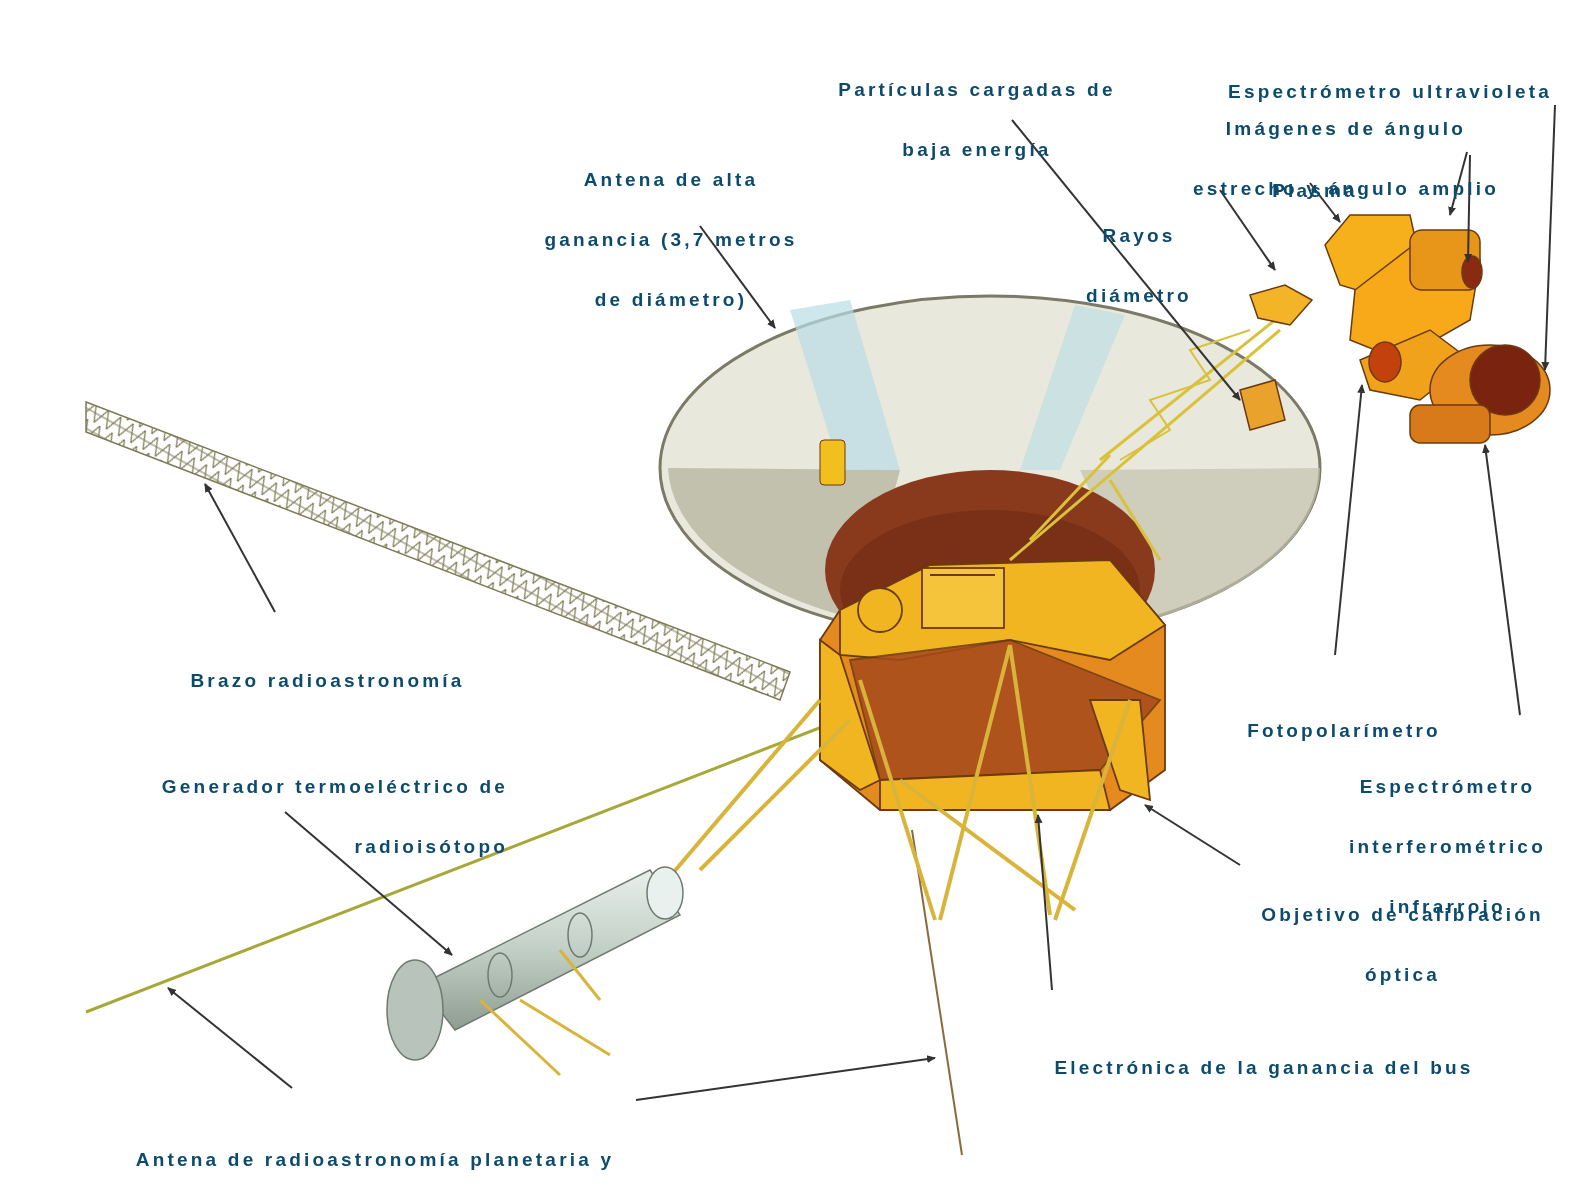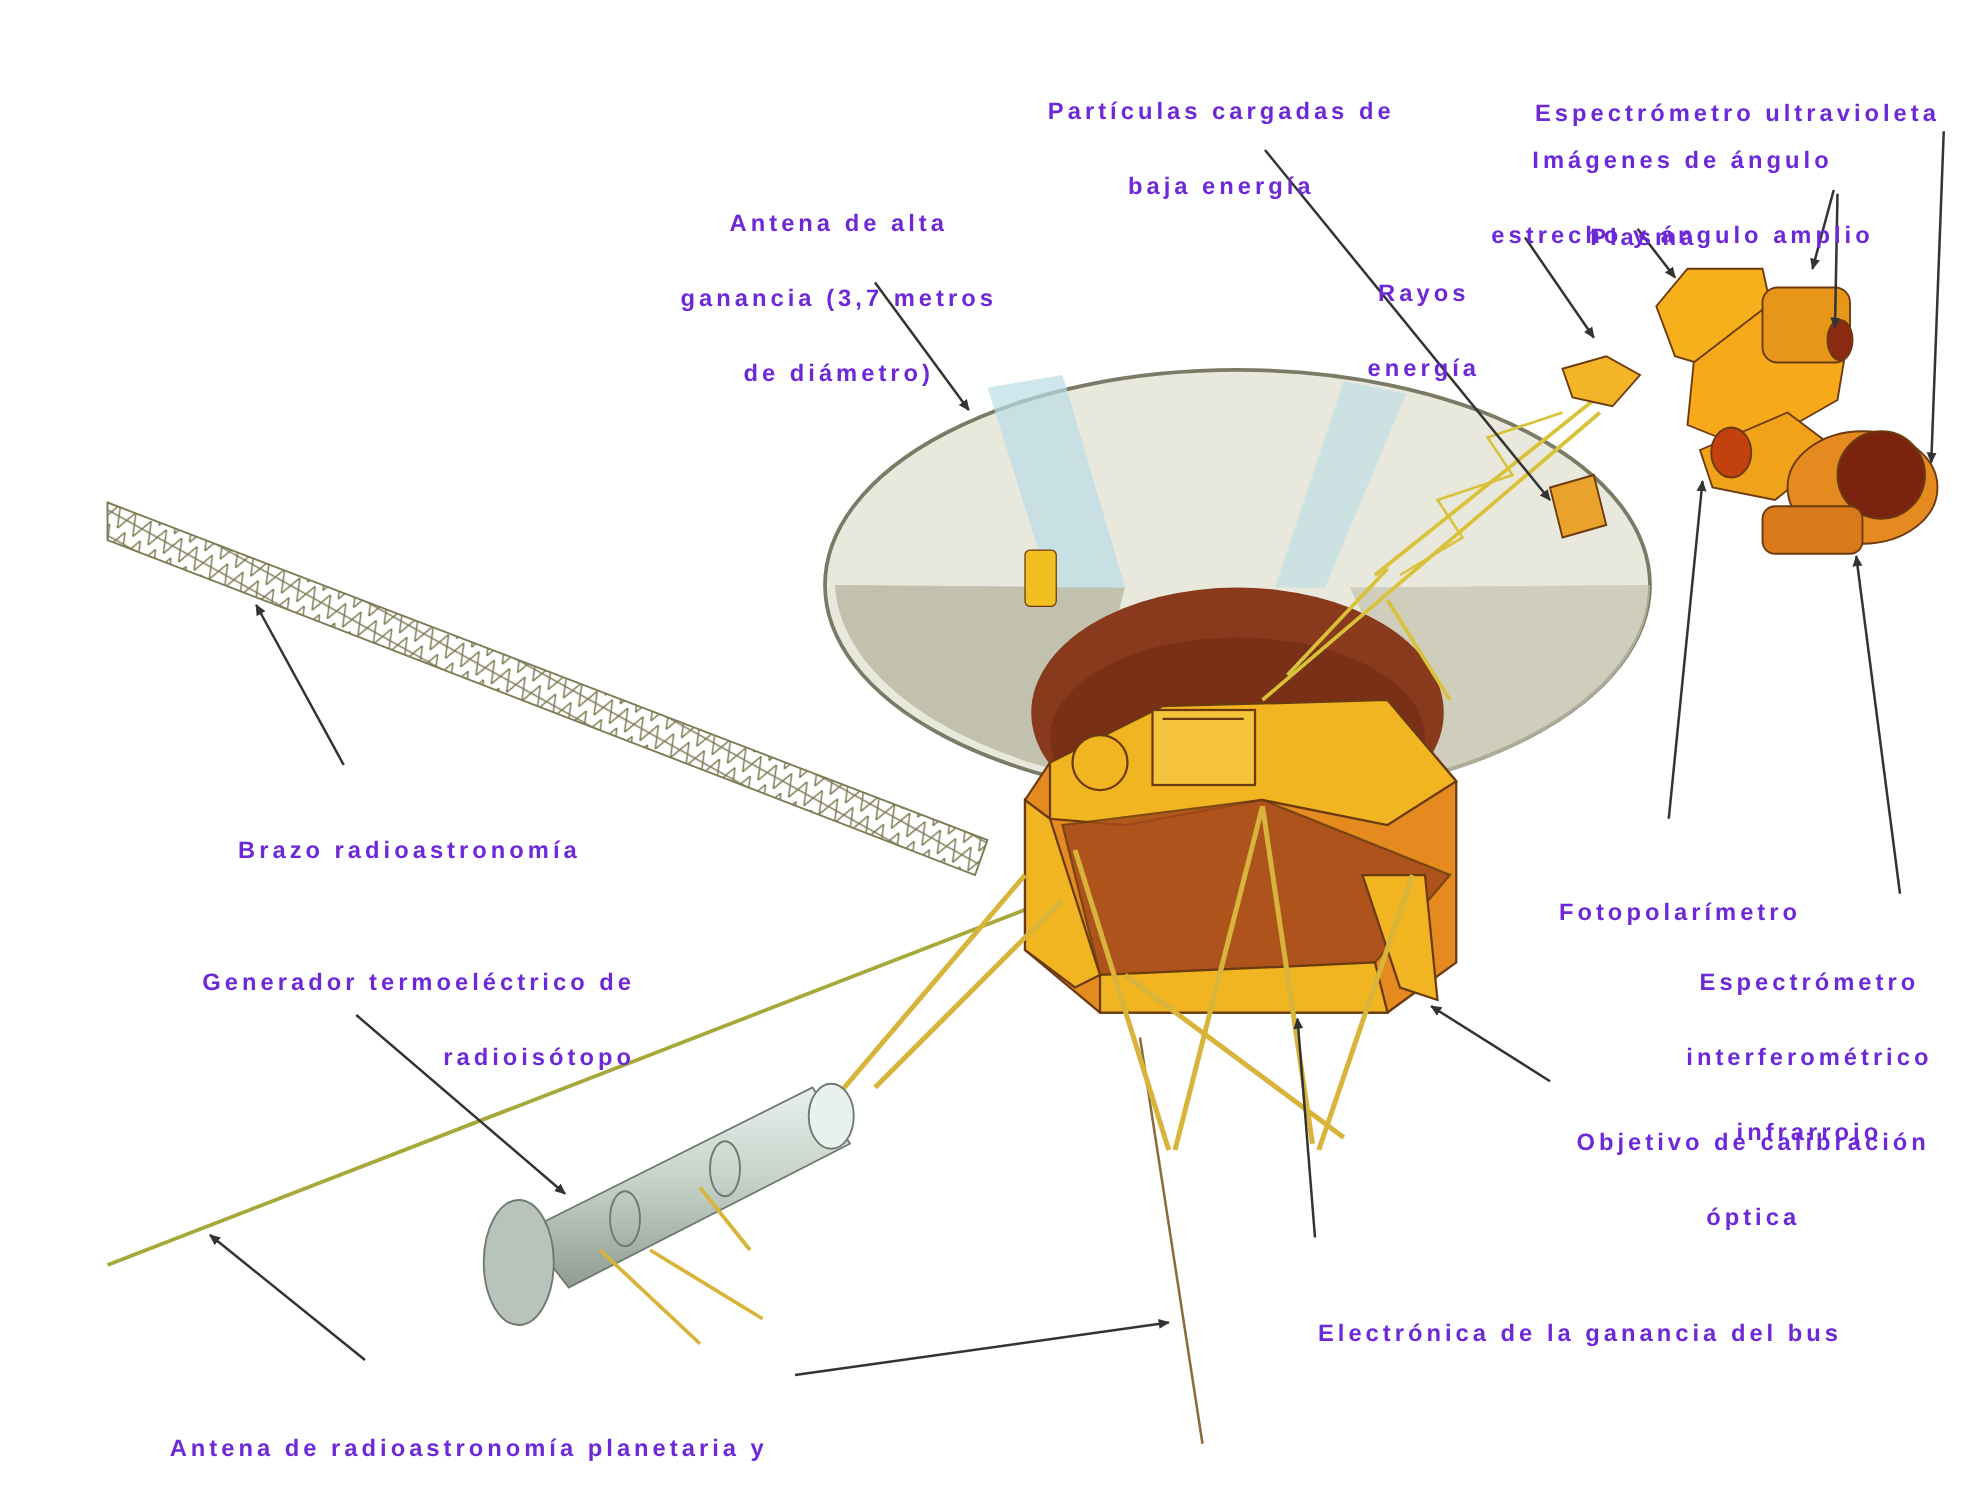--- a/index.html
+++ b/index.html
@@ -5,21 +5,21 @@
   html, body { margin:0; padding:0; background:#ffffff; }
   #stage { position:relative; width:1573px; height:1194px; overflow:hidden; background:#ffffff; }
   #art { position:absolute; left:0; top:0; width:1573px; height:1194px; }
   .lbl {
     position:absolute;
     font-family:"Liberation Sans", "DejaVu Sans", sans-serif;
     font-weight:bold;
     font-size:19px;
     line-height:20px;
     letter-spacing:3.2px;
-    color:#6d28d9;
+    color:#0c4a6e;
     text-align:center;
     white-space:pre;
   }
   .lbl span { display:block; }
 </style>
 </head>
 <body>
 
 <div id="stage">
 
@@ -146,21 +146,21 @@
     <span>Imágenes de ángulo</span>
     <span>estrecho y ángulo amplio</span>
   </div>
 
   <div class="lbl" style="left:1260px; top:141px; width:110px;">
     <span>Plasma</span>
   </div>
 
   <div class="lbl" style="left:1074px; top:186px; width:130px;">
     <span>Rayos</span>
-    <span>energía</span>
+    <span>diámetro</span>
   </div>
 
   <div class="lbl" style="left:535px; top:130px; width:272px;">
     <span>Antena de alta</span>
     <span>ganancia (3,7 metros</span>
     <span>de diámetro)</span>
   </div>
 
   <div class="lbl" style="left:180px; top:631px; width:295px;">
     <span>Brazo radioastronomía</span>

